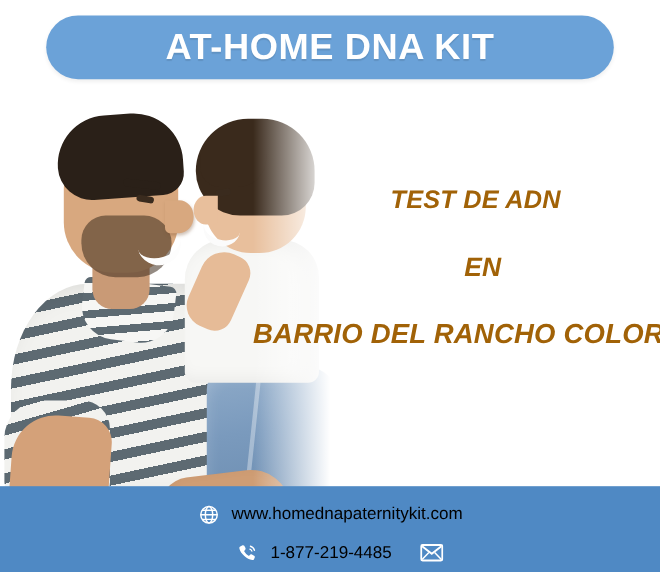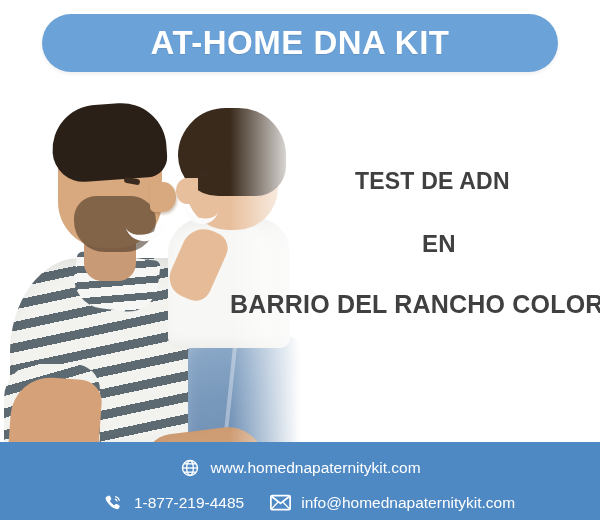--- a/index.html
+++ b/index.html
@@ -241,24 +241,25 @@
   .text-block {
     position: absolute;
     left: 230px;
     top: 158px;
     width: 370px;
     height: 180px;
     pointer-events: none;
   }
   .headline {
     position: absolute;
-    color: #404040;
+    color: #a16207;
     font-weight: bold;
     white-space: nowrap;
     letter-spacing: 0.2px;
+    font-style: italic;
   }
   .line-test {
     left: 125px;
     top: 10px;
     font-size: 23px;
   }
   .line-en {
     left: 192px;
     top: 72px;
     font-size: 24px;
@@ -270,21 +271,21 @@
   }
 
   
   .footer {
     position: absolute;
     left: 0;
     bottom: 0;
     width: 600px;
     height: 78px;
     background: #4f89c4;
-    color: #ffffff;
+    color: #000000;
   }
   .footer-row {
     display: flex;
     align-items: center;
     justify-content: center;
     height: 31px;
   }
   .footer-row.row-1 { padding-top: 10px; }
   .footer-row.row-2 { padding-top: 4px; gap: 26px; padding-left: 18px; }
   .footer-item {
@@ -381,18 +382,17 @@
       </div>
 
       <div class="footer-item">
         <span class="ico">
           <svg width="22" height="17" viewBox="0 0 24 18">
             <rect x="1" y="1" width="22" height="16" rx="1.5" fill="none" stroke="#ffffff" stroke-width="2"></rect>
             <path d="M2 2.2 12 10 22 2.2" fill="none" stroke="#ffffff" stroke-width="2"></path>
             <path d="M2 16 9 8.8M22 16 15 8.8" fill="none" stroke="#ffffff" stroke-width="1.6"></path>
           </svg>
         </span>
-        <span class="footer-text">info@homednapaternitykit.com</span>
       </div>
     </div>
 
   </div>
 </div>
 
 </body></html>

